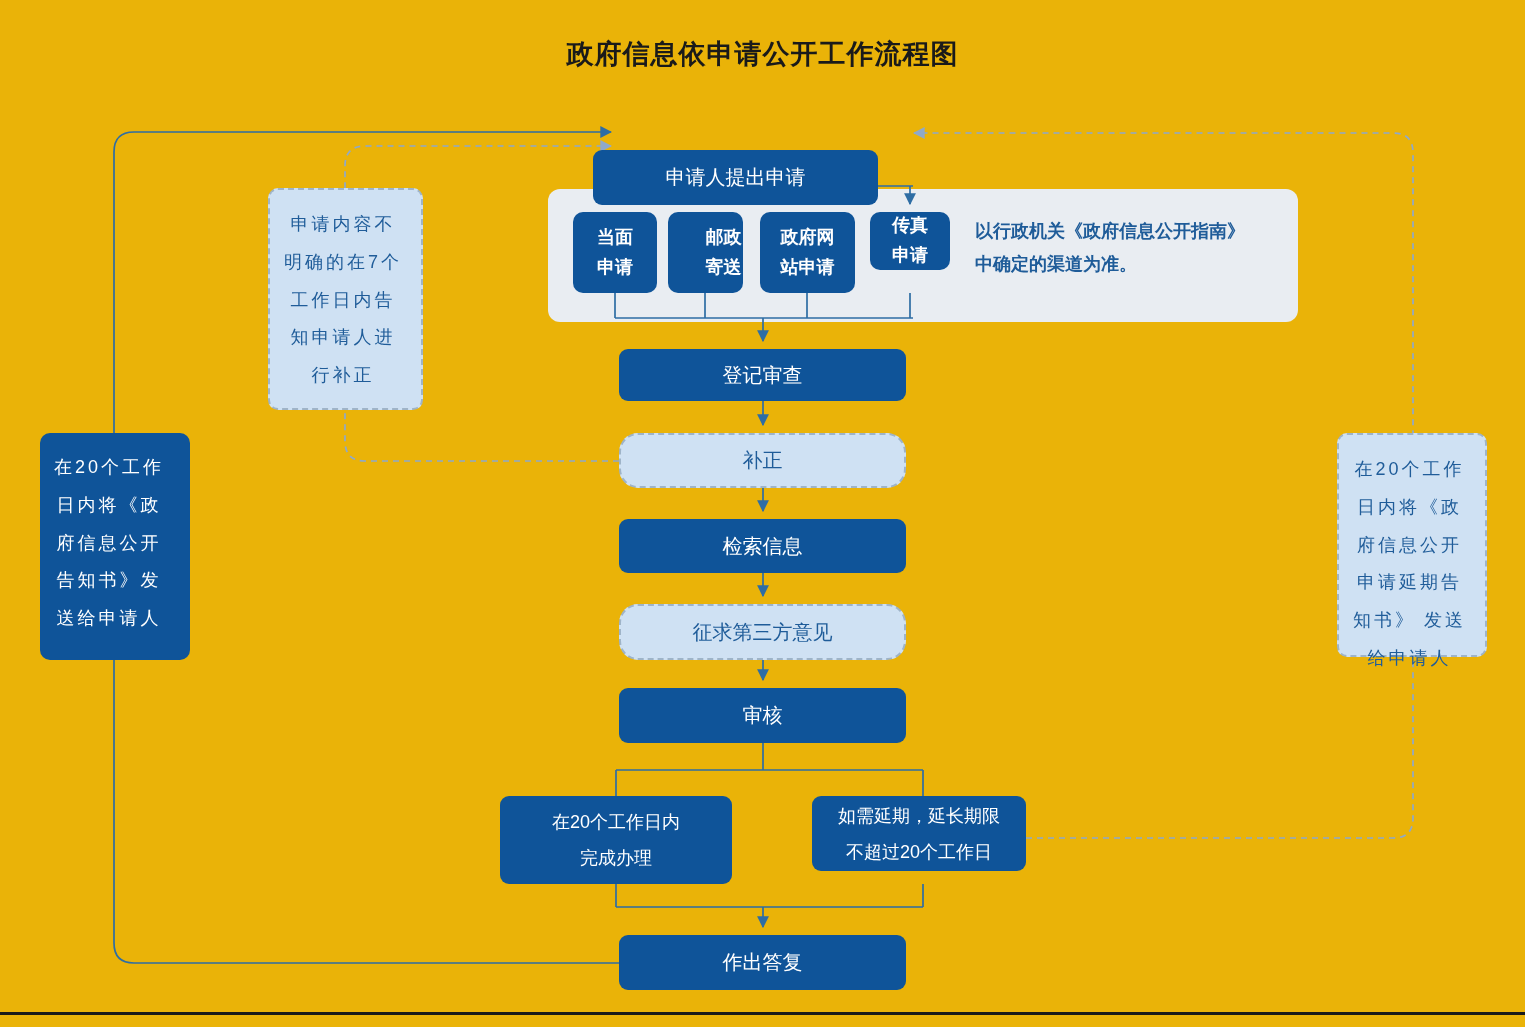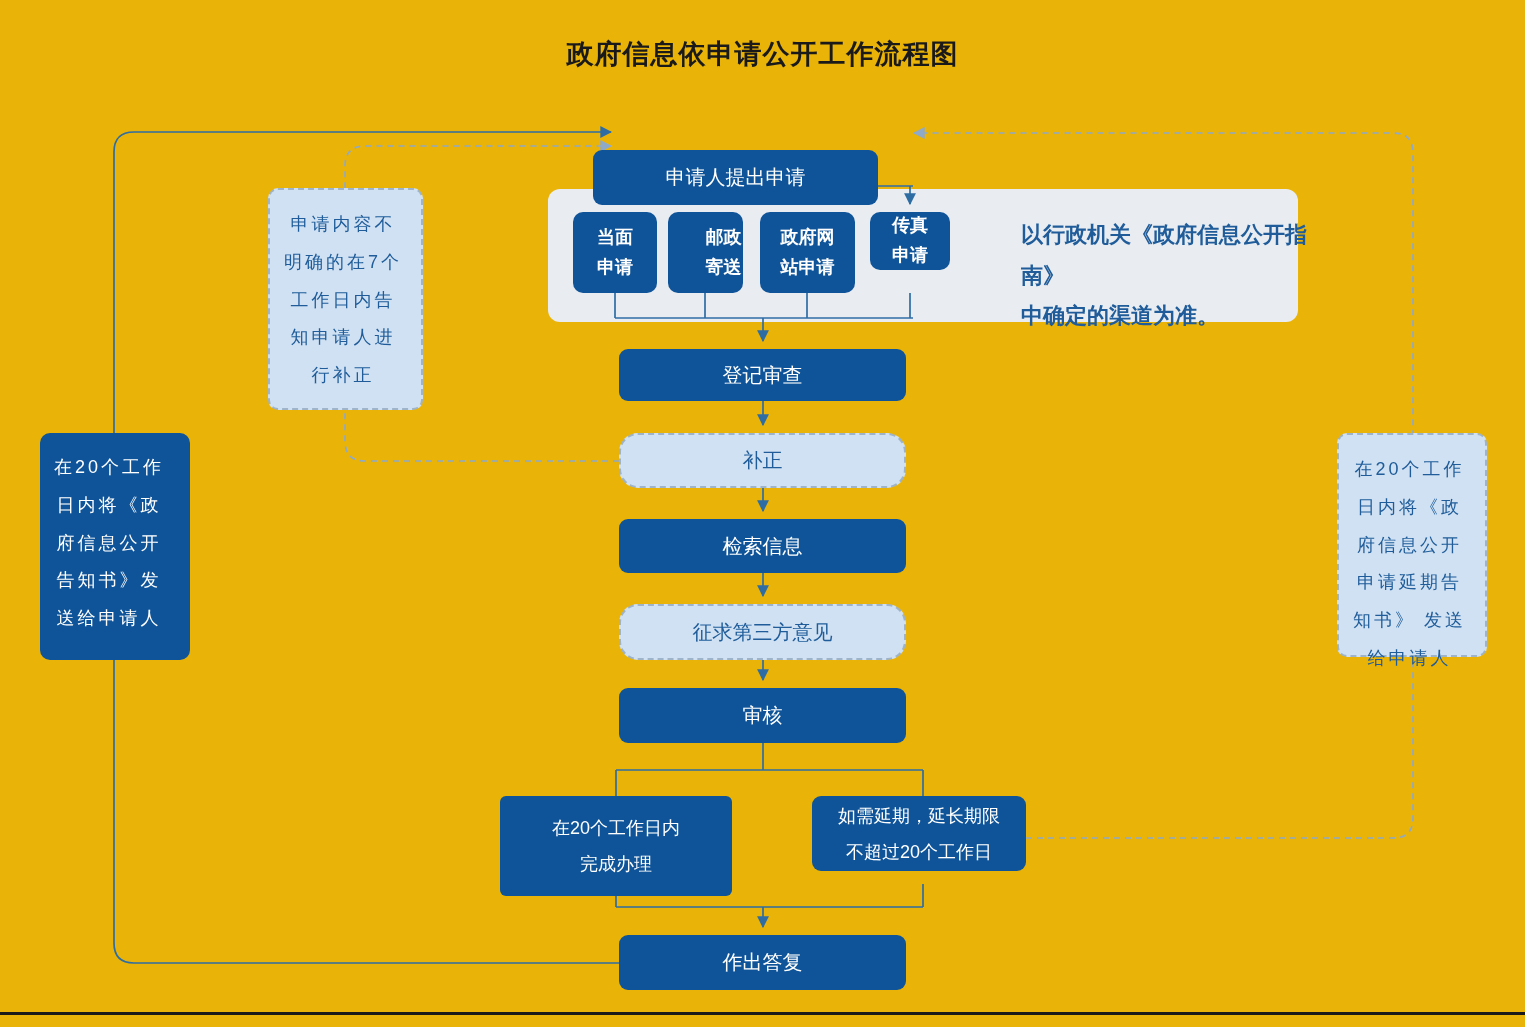--- a/index.html
+++ b/index.html
@@ -29,22 +29,22 @@
     font-size:18px;line-height:1.65;border-radius:10px;font-weight:600;text-align:right;
   }
   .branch{
     font-size:18px;line-height:2.0;border-radius:9px;
   }
   .tallnote{
     font-size:18px;line-height:2.1;letter-spacing:3px;border-radius:10px;
     justify-content:flex-start;text-align:center;padding:16px 14px;align-items:flex-start;
   }
   .sidetext{
-    position:absolute;z-index:3;color:#1f5c99;font-size:22px;font-weight:600;
-    line-height:1.85;white-space:pre-line;text-align:left;margin-left:46px;
+    position:absolute;z-index:3;color:#1f5c99;font-size:18px;font-weight:600;
+    line-height:1.85;white-space:pre-line;text-align:left;
   }
   .bottom-rule{
     position:absolute;left:0;top:1012px;width:100%;height:3px;background:#1a1a1a;z-index:4;
   }
 </style>
 </head>
 <body>
 
 <div class="canvas">
 
@@ -106,21 +106,21 @@
   <div class="node dark" style="left:619px;top:349px;width:287px;height:52px;">登记审查</div>
 
   <div class="node lightbox" style="left:619px;top:433px;width:287px;height:55px;">补正</div>
 
   <div class="node dark" style="left:619px;top:519px;width:287px;height:54px;">检索信息</div>
 
   <div class="node lightbox" style="left:619px;top:604px;width:287px;height:56px;">征求第三方意见</div>
 
   <div class="node dark" style="left:619px;top:688px;width:287px;height:55px;">审核</div>
 
-  <div class="node dark branch" style="left:500px;top:796px;width:232px;height:100px;border-radius:6px;">在20个工作日内
+  <div class="node dark branch" style="left:500px;top:796px;width:232px;height:88px;">在20个工作日内
 完成办理</div>
   <div class="node dark branch" style="left:812px;top:796px;width:214px;height:75px;">如需延期，延长期限
 不超过20个工作日</div>
 
   <div class="node dark" style="left:619px;top:935px;width:287px;height:55px;">作出答复</div>
 
   <div class="node dark tallnote" style="left:40px;top:433px;width:150px;height:227px;">在20个工作
 日内将《政
 府信息公开
 告知书》发

